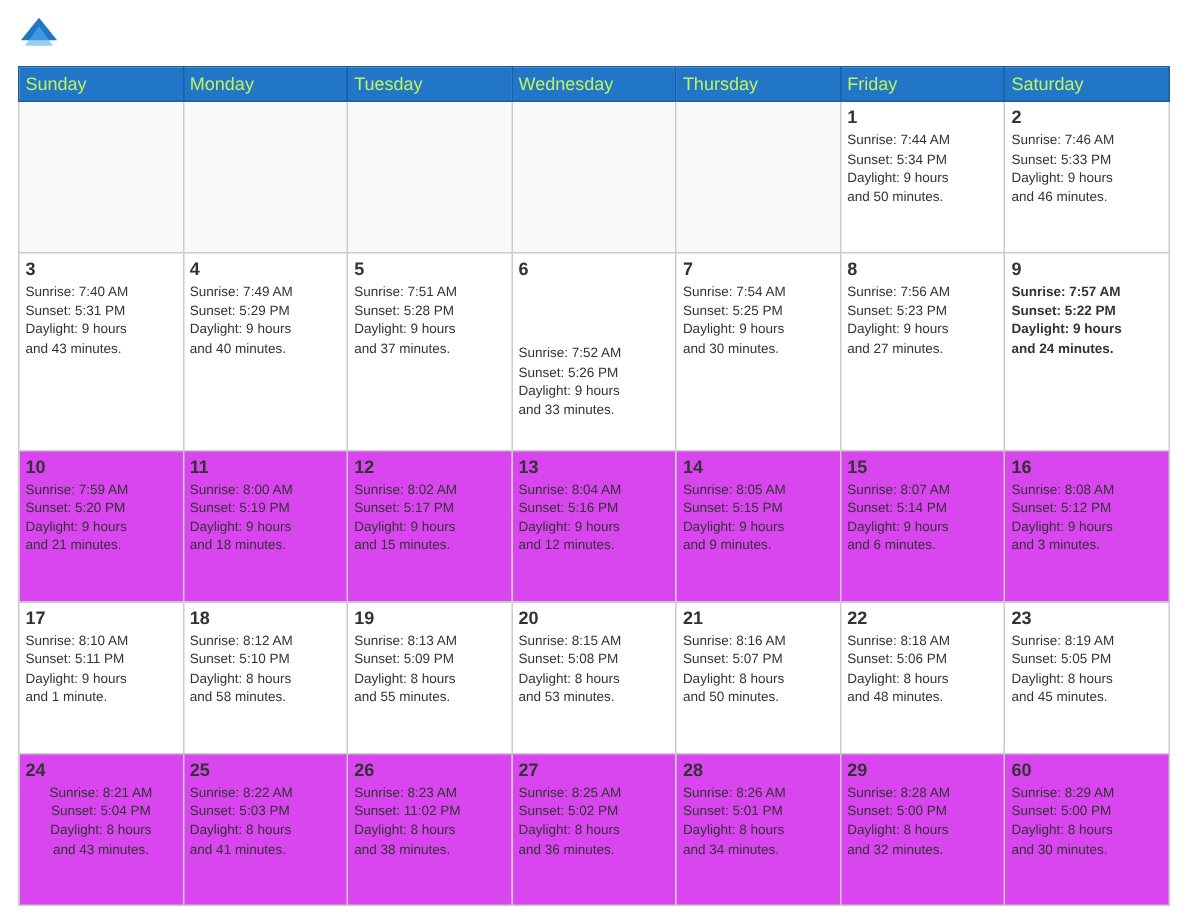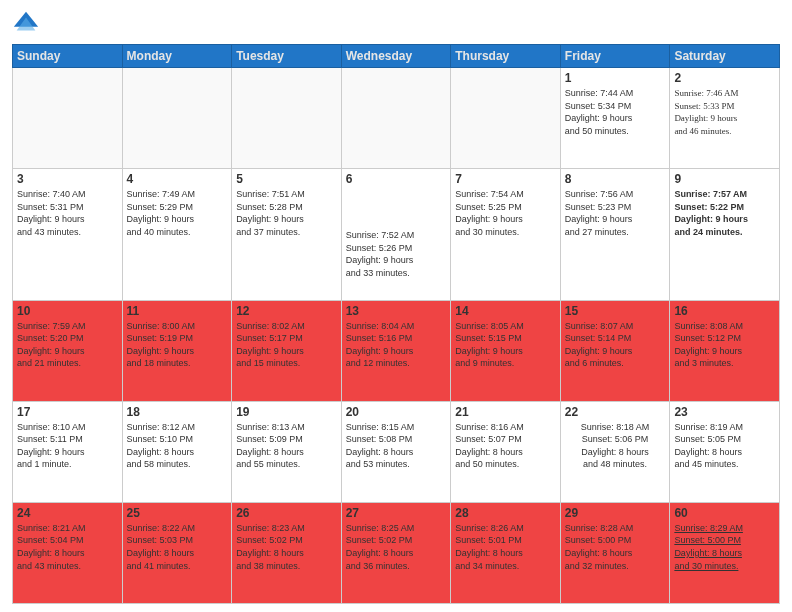--- a/index.html
+++ b/index.html
@@ -52,23 +52,23 @@
       color: #555;
     }
     .calendar {
       flex: 1;
       border-collapse: collapse;
       width: 100%;
       table-layout: fixed;
     }
     .calendar th {
       background: #2176c7;
-      color: #e5e5e5;
+      color: #bef264;
       font-size: 12px;
-      font-weight: bold;
+      font-weight: normal;
       padding: 4px 4px;
       text-align: left;
       border: 1px solid #1a5fa0;
     }
     .calendar td {
       border: 1px solid #ccc;
       vertical-align: top;
       padding: 3px 4px;
       font-size: 9.5px;
       color: #333;
@@ -83,21 +83,21 @@
       color: #333;
       display: block;
       margin-bottom: 2px;
     }
     .day-info {
       font-size: 9px;
       line-height: 1.4;
       color: #333;
     }
     .row-shaded td {
-      background: #ef4444;
+      background: #d946ef;
     }
   </style>
 </head>
 <body>
 
 <div class="page">
   <div class="header">
     <div class="logo">
       <svg class="logo-icon" viewBox="0 0 30 30">
         <polygon points="15,2 28,18 2,18" fill="#2176c7"></polygon>
@@ -135,21 +135,21 @@
           <td class="empty"></td>
           <td>
             <span class="day-num">1</span>
             <div class="day-info" style="white-space: pre-line;">Sunrise: 7:44 AM
 Sunset: 5:34 PM
 Daylight: 9 hours
 and 50 minutes.</div>
           </td>
           <td>
             <span class="day-num">2</span>
-            <div class="day-info" style="white-space: pre-line; font-family: Liberation Serif, serif;">Sunrise: 7:46 AM
+            <div class="day-info" style="white-space: pre-line;">Sunrise: 7:46 AM
 Sunset: 5:33 PM
 Daylight: 9 hours
 and 46 minutes.</div>
           </td>
         </tr>
         <tr>
           <td>
             <span class="day-num">3</span>
             <div class="day-info" style="white-space: pre-line;">Sunrise: 7:40 AM
 Sunset: 5:31 PM
@@ -281,52 +281,52 @@
           </td>
           <td>
             <span class="day-num">21</span>
             <div class="day-info" style="white-space: pre-line;">Sunrise: 8:16 AM
 Sunset: 5:07 PM
 Daylight: 8 hours
 and 50 minutes.</div>
           </td>
           <td>
             <span class="day-num">22</span>
-            <div class="day-info" style="white-space: pre-line; text-align: center;">Sunrise: 8:18 AM
+            <div class="day-info" style="white-space: pre-line;">Sunrise: 8:18 AM
 Sunset: 5:06 PM
 Daylight: 8 hours
 and 48 minutes.</div>
           </td>
           <td>
             <span class="day-num">23</span>
             <div class="day-info" style="white-space: pre-line;">Sunrise: 8:19 AM
 Sunset: 5:05 PM
 Daylight: 8 hours
 and 45 minutes.</div>
           </td>
         </tr>
         <tr class="row-shaded">
           <td>
             <span class="day-num">24</span>
-            <div class="day-info" style="white-space: pre-line;">Sunrise: 8:21 AM
+            <div class="day-info" style="white-space: pre-line; text-align: center;">Sunrise: 8:21 AM
 Sunset: 5:04 PM
 Daylight: 8 hours
 and 43 minutes.</div>
           </td>
           <td>
             <span class="day-num">25</span>
             <div class="day-info" style="white-space: pre-line;">Sunrise: 8:22 AM
 Sunset: 5:03 PM
 Daylight: 8 hours
 and 41 minutes.</div>
           </td>
           <td>
             <span class="day-num">26</span>
             <div class="day-info" style="white-space: pre-line;">Sunrise: 8:23 AM
-Sunset: 5:02 PM
+Sunset: 11:02 PM
 Daylight: 8 hours
 and 38 minutes.</div>
           </td>
           <td>
             <span class="day-num">27</span>
             <div class="day-info" style="white-space: pre-line;">Sunrise: 8:25 AM
 Sunset: 5:02 PM
 Daylight: 8 hours
 and 36 minutes.</div>
           </td>
@@ -339,21 +339,21 @@
           </td>
           <td>
             <span class="day-num">29</span>
             <div class="day-info" style="white-space: pre-line;">Sunrise: 8:28 AM
 Sunset: 5:00 PM
 Daylight: 8 hours
 and 32 minutes.</div>
           </td>
           <td>
             <span class="day-num">60</span>
-            <div class="day-info" style="white-space: pre-line; text-decoration: underline;">Sunrise: 8:29 AM
+            <div class="day-info" style="white-space: pre-line;">Sunrise: 8:29 AM
 Sunset: 5:00 PM
 Daylight: 8 hours
 and 30 minutes.</div>
           </td>
         </tr>
       </tbody>
   </table>
 </div>
 
 </body></html>

